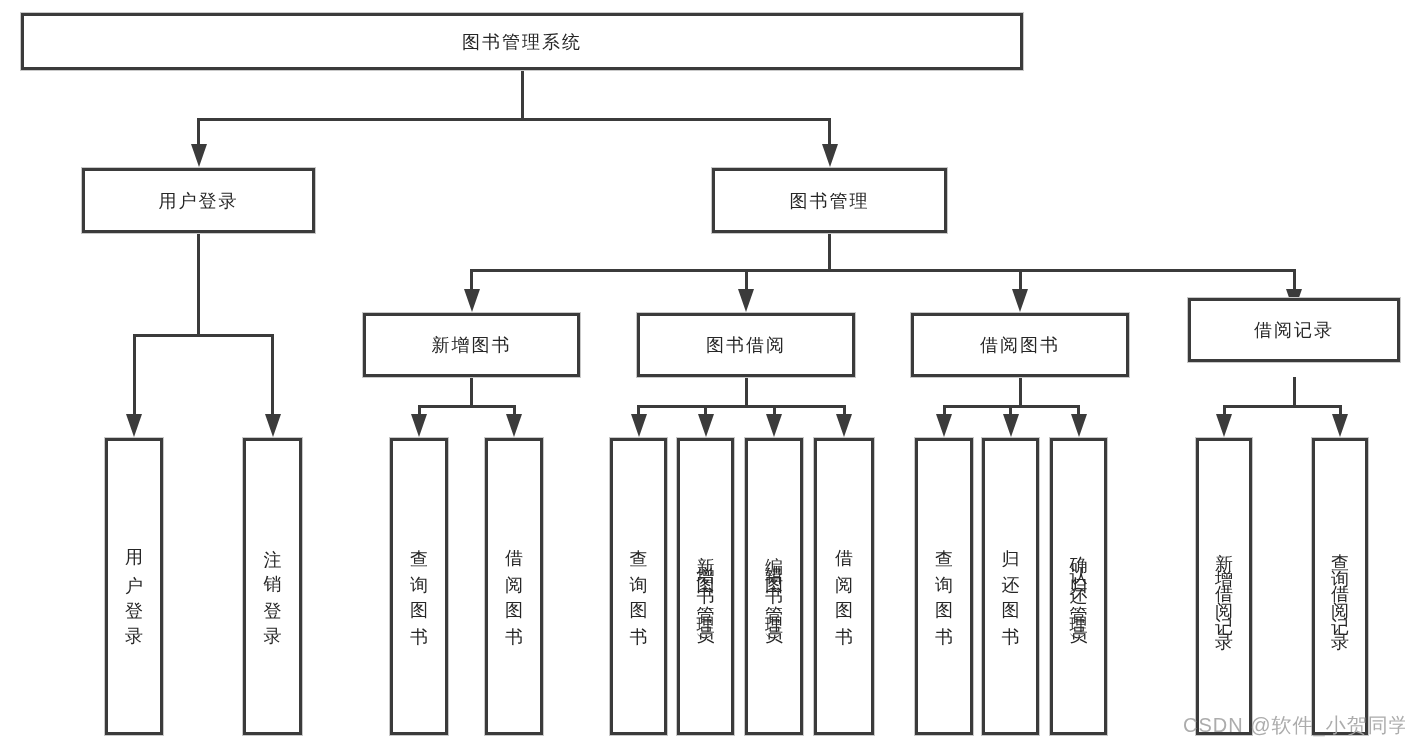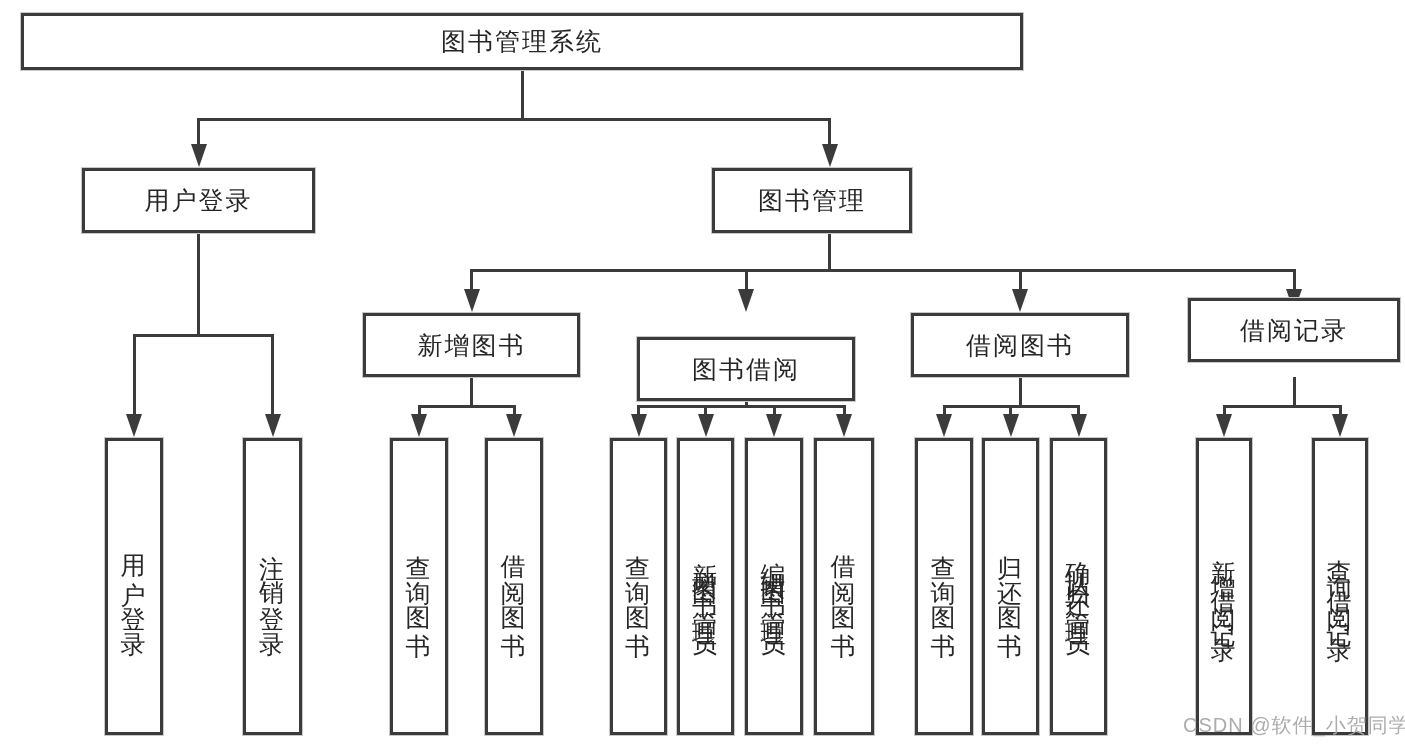--- a/index.html
+++ b/index.html
@@ -18,21 +18,21 @@
   .node {
     position: absolute;
     box-sizing: border-box;
     background: #ffffff;
     border: 3px solid #3b3b3b;
     box-shadow: 0 0 0 1px #c9c9c9;
     display: flex;
     align-items: center;
     justify-content: center;
     color: #262626;
-    font-size: 25px;
+    font-size: 18px;
     letter-spacing: 2px;
     z-index: 2;
   }
   .node-v {
     writing-mode: vertical-rl;
     text-orientation: mixed;
   }
   .line {
     position: absolute;
     background: #3b3b3b;
@@ -62,27 +62,27 @@
 <body>
 
 <div id="canvas">
   <span class="watermark">CSDN @软件_小贺同学</span>
 <div class="node" style="left: 21px; top: 13px; width: 1002px; height: 57px;">
       <span>图书管理系统</span>
     </div>
     <div class="node" style="left: 82px; top: 168px; width: 233px; height: 65px;">
       <span>用户登录</span>
     </div>
-    <div class="node" style="left: 712px; top: 168px; width: 200px; height: 65px;">
+    <div class="node" style="left: 712px; top: 168px; width: 235px; height: 65px;">
       <span>图书管理</span>
     </div>
     <div class="node" style="left: 363px; top: 313px; width: 217px; height: 64px;">
       <span>新增图书</span>
     </div>
-    <div class="node" style="left: 637px; top: 313px; width: 218px; height: 64px; margin-top: 24px;">
+    <div class="node" style="left: 637px; top: 313px; width: 218px; height: 64px;">
       <span>图书借阅</span>
     </div>
     <div class="node" style="left: 911px; top: 313px; width: 218px; height: 64px;">
       <span>借阅图书</span>
     </div>
     <div class="node" style="left: 1188px; top: 298px; width: 212px; height: 64px;">
       <span>借阅记录</span>
     </div>
     <div class="node node-v" style="left: 105px; top: 438px; width: 58px; height: 297px; letter-spacing: 26px;">
       <span>用户登录</span>

